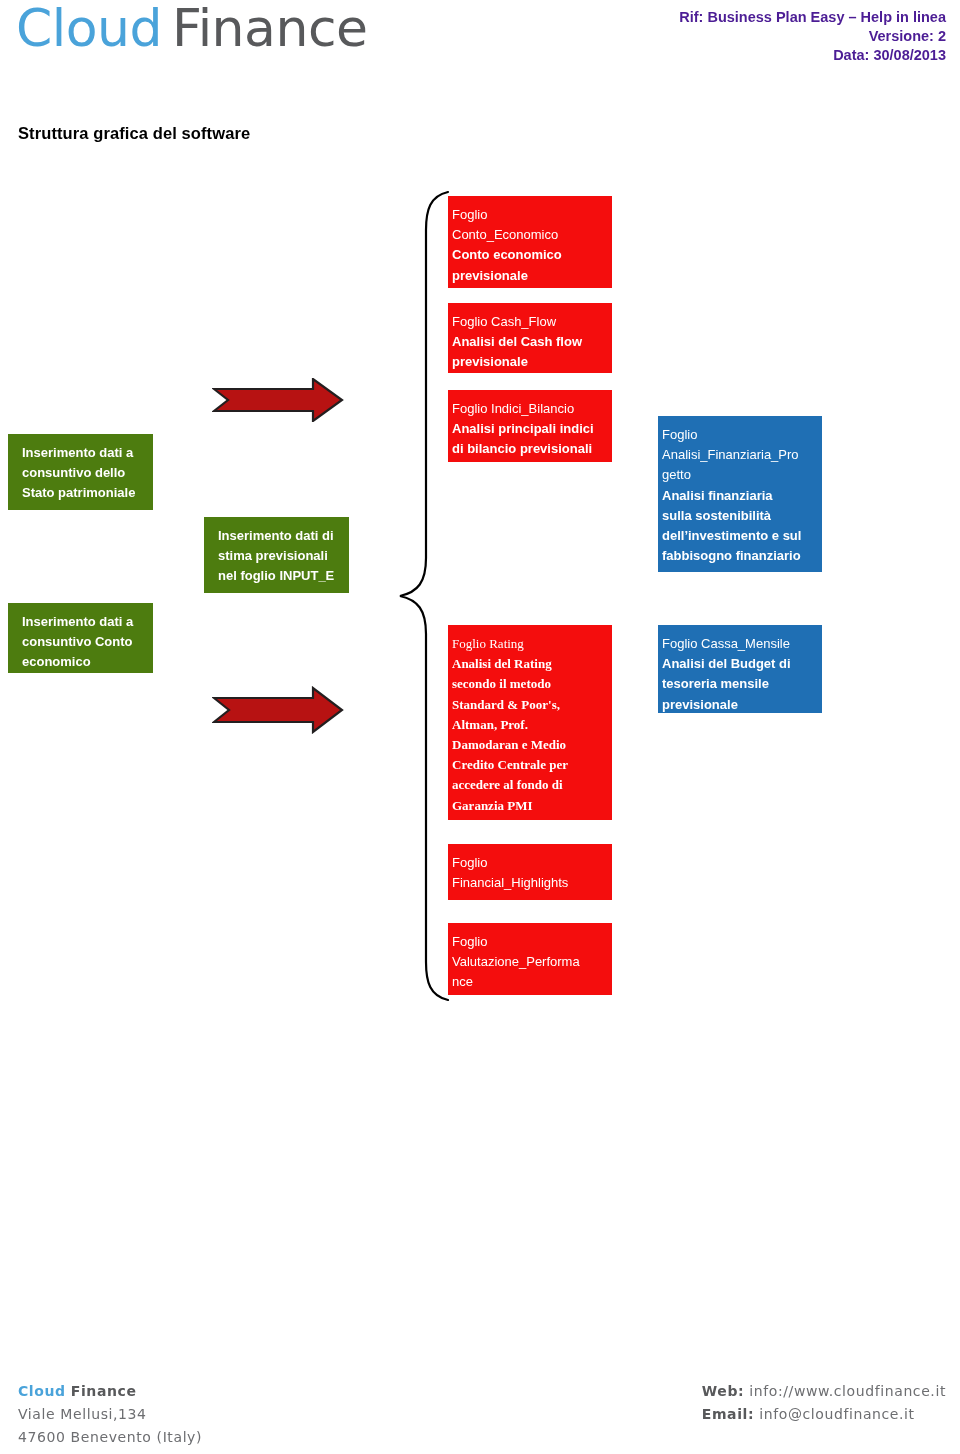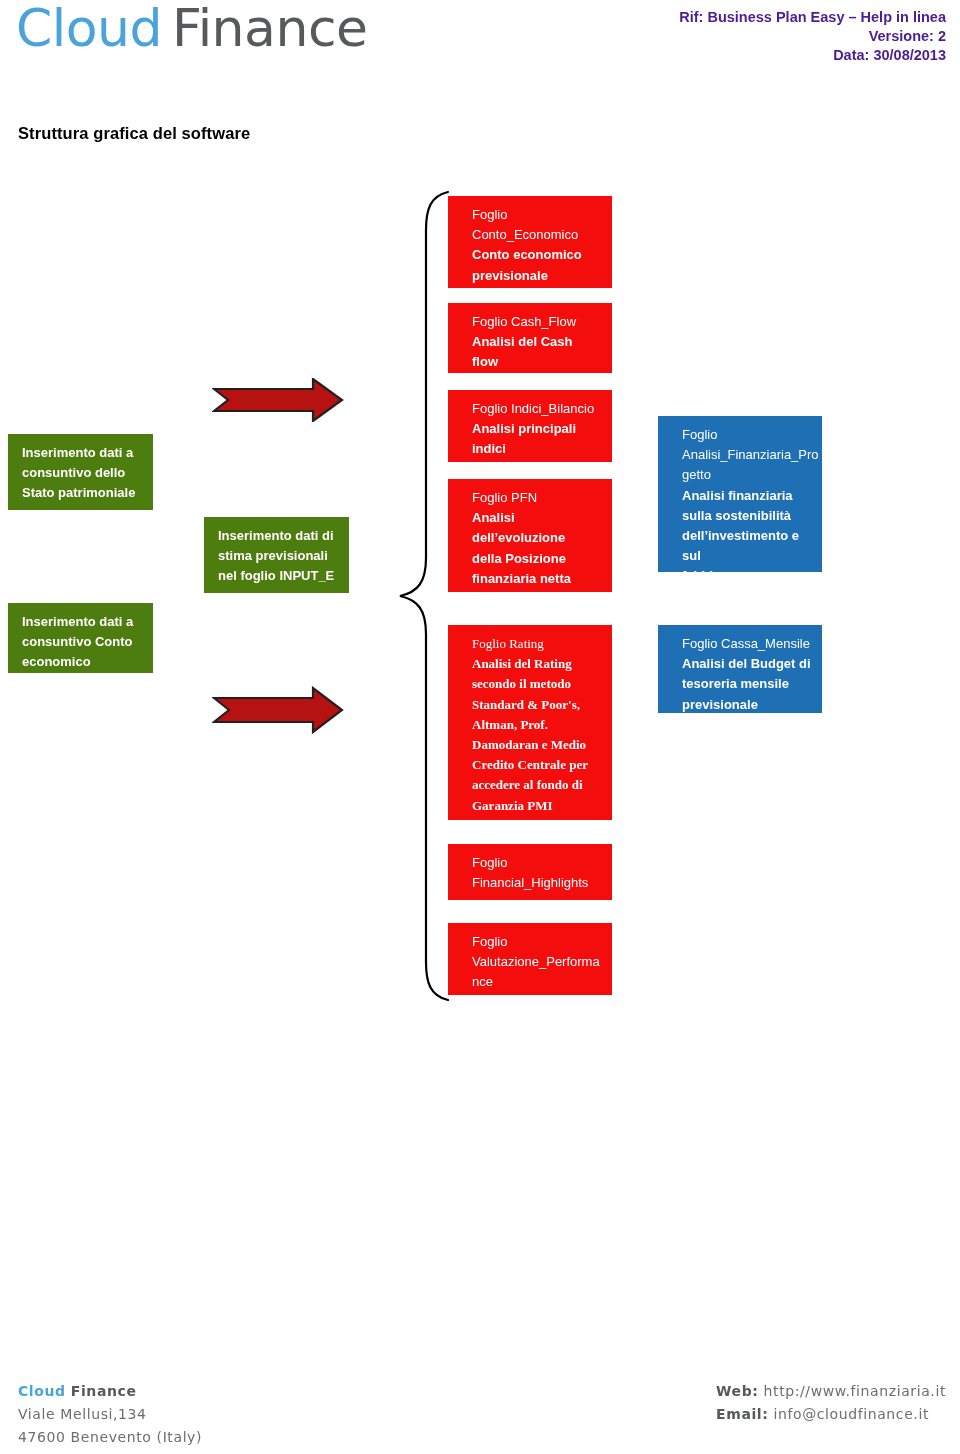--- a/index.html
+++ b/index.html
@@ -69,21 +69,21 @@
     width: 960px;
     height: 1060px;
   }
 
   .node {
     position: absolute;
     box-sizing: border-box;
     color: #ffffff;
     font-size: 13px;
     line-height: 20.2px;
-    padding: 9px 10px 6px 24px;
+    padding: 9px 10px 6px 4px;
     overflow: hidden;
   }
   .node .lead { font-weight: 400; }
   .node .body { font-weight: bold; }
 
   .node-red   { background: #F40D0D; }
   .node-blue  { background: #1F6FB4; }
   .node-green { background: #4d7c0f; }
 
   .node-green { padding-left: 14px; }
@@ -189,27 +189,20 @@
     <div class="body">Analisi del Cash flow</div>
     <div class="body">previsionale</div>
   </div>
 
   <div class="node node-red" style="left:448px; top:390px; width:164px; height:72px;">
     <div class="lead">Foglio Indici_Bilancio</div>
     <div class="body">Analisi principali indici</div>
     <div class="body">di bilancio previsionali</div>
   </div>
 
-  <div class="node node-red" style="left:448px; top:479px; width:164px; height:113px;">
-    <div class="lead">Foglio PFN</div>
-    <div class="body">Analisi dell’evoluzione</div>
-    <div class="body">della Posizione</div>
-    <div class="body">finanziaria netta</div>
-    <div class="body">previsionale</div>
-  </div>
 
   <div class="node node-red" style="left:448px; top:625px; width:164px; height:195px;font-family:Liberation Serif, serif;">
     <div class="lead">Foglio Rating</div>
     <div class="body">Analisi del Rating</div>
     <div class="body">secondo il metodo</div>
     <div class="body">Standard &amp; Poor's,</div>
     <div class="body">Altman, Prof.</div>
     <div class="body">Damodaran e Medio</div>
     <div class="body">Credito Centrale per</div>
     <div class="body">accedere al fondo di</div>
@@ -252,20 +245,20 @@
       <span class="f-cloud">Cloud</span>
       <span class="f-finance">Finance</span>
     </span>
     <span class="footer-line">Viale Mellusi,134</span>
     <span class="footer-line">47600 Benevento (Italy)</span>
   </div>
 
   <div class="footer-right">
     <span class="footer-line">
       <span class="f-label">Web:</span>
-      <span class="f-val">http://www.finanziaria.it</span>
+      <span class="f-val">info://www.cloudfinance.it</span>
     </span>
     <span class="footer-line">
       <span class="f-label">Email:</span>
       <span class="f-val">info@cloudfinance.it</span>
     </span>
   </div>
 </div>
 
 </body></html>

